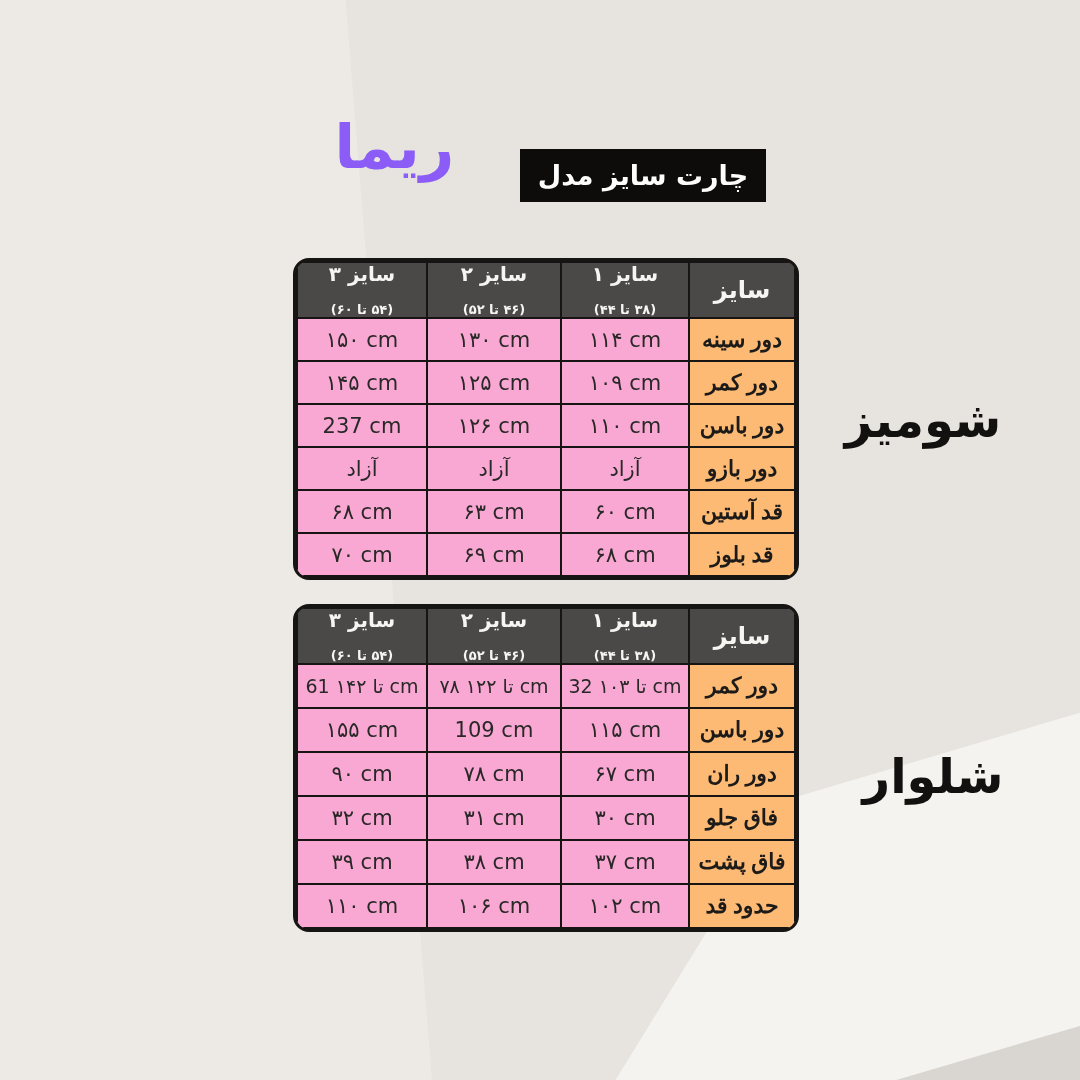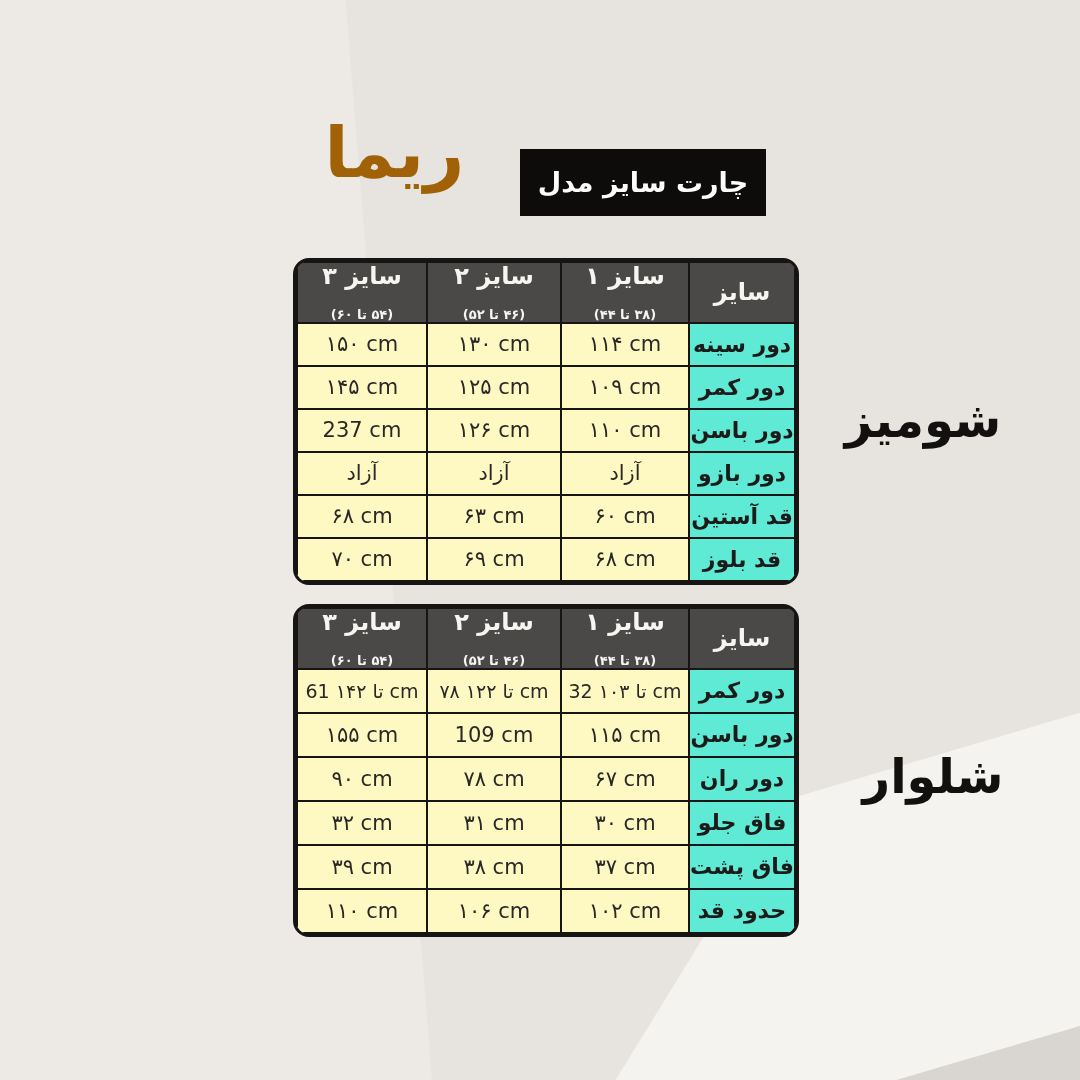--- a/index.html
+++ b/index.html
@@ -12,43 +12,43 @@
   .wedge { position:absolute; inset:0; pointer-events:none; }
   .wedge-gray  { background:#e1dfdb; opacity:.55;
                  clip-path:polygon(32% 0%, 100% 0%, 100% 66%, 73% 74%, 57% 100%, 40% 100%); }
   .wedge-light { background:#f4f3ef;
                  clip-path:polygon(73% 74%, 100% 66%, 100% 95%, 83% 100%, 57% 100%); }
   .wedge-corner{ background:#d9d6d1;
                  clip-path:polygon(83% 100%, 100% 95%, 100% 100%); }
 
   
   .model-name { position:absolute; left:272px; top:110px; width:245px;
-                text-align:center; font-size:70px; font-weight:bold; color:#a16207; line-height:1.25; }
-  .chart-title-box { position:absolute; left:520px; top:149px; width:246px; height:67px;
+                text-align:center; font-size:60px; font-weight:bold; color:#8b5cf6; line-height:1.25; }
+  .chart-title-box { position:absolute; left:520px; top:149px; width:246px; height:53px;
                 background:#0d0c0b; color:#fdfdfd; display:flex; align-items:center; justify-content:center;
                 font-size:27px; font-weight:bold; }
 
   
   .size-table { position:absolute; border:3px solid #171513; border-radius:16px;
                 overflow:hidden; background:#171513; }
   .table-shirt { left:293px; top:258px; }
   .table-pants { left:293px; top:604px; }
 
   table { border-collapse:collapse; table-layout:fixed; width:498px; direction:rtl; }
   col.c-label { width:106px; } col.c-s1 { width:128px; }
   col.c-s2 { width:134px; }   col.c-s3 { width:130px; }
 
   th, td { border:2px solid #171513; text-align:center; vertical-align:middle; padding:0; }
   thead th { background:#4a4947; color:#f6f5f2; height:48px; }
-  .size-name  { font-size:24px; font-weight:bold; line-height:1.15; }
+  .size-name  { font-size:20px; font-weight:bold; line-height:1.15; }
   .size-range { font-size:13px; font-weight:bold; margin-top:16px; }
   .col-size-header { font-size:24px; font-weight:bold; }
 
-  td.row-label { background:#5eead4; font-size:22px; font-weight:bold; color:#1d1b19; }
-  td.val { background:#fef9c3; font-size:21px; color:#2a2827; direction:ltr; }
+  td.row-label { background:#fdba74; font-size:22px; font-weight:bold; color:#1d1b19;font-family:Liberation Serif, serif; }
+  td.val { background:#f9a8d4; font-size:21px; color:#2a2827; direction:ltr; }
   .table-shirt td { height:43px; }
   .table-pants td { height:44px; }
   .table-pants td.val-range { font-size:19px; }
 
   
   .section-label { position:absolute; width:210px; text-align:center;
                    font-size:48px; font-weight:bold; color:#131110; }
   .section-label-shirt { left:818px; top:392px; }
   .section-label-pants { left:828px; top:748px; }
 </style>

